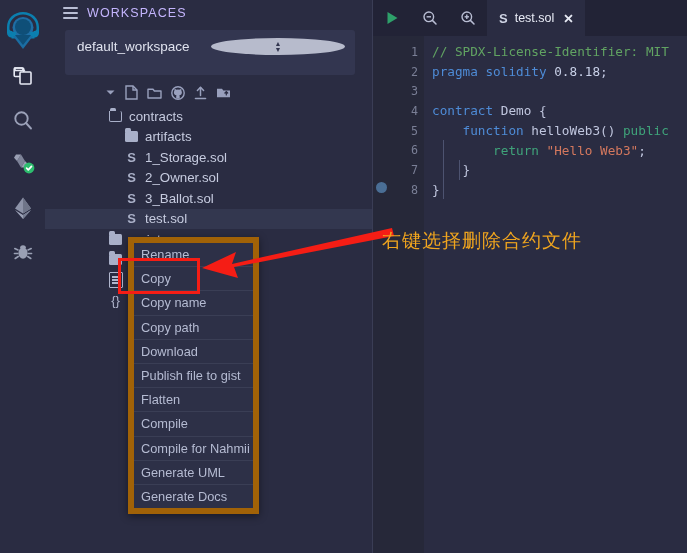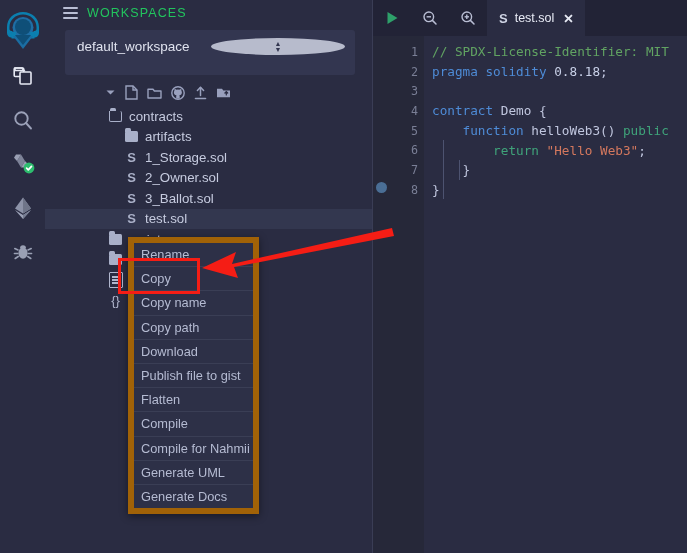--- a/index.html
+++ b/index.html
@@ -29,21 +29,21 @@
   .panel-head{
     height:36px;display:flex;align-items:center;padding:0 14px 0 16px;
   }
   .panel-title{
     color:#e3e6f0;font-size:15.5px;letter-spacing:.3px;flex:1;
   }
   .head-ico{margin-left:6px;display:flex;align-items:center;cursor:pointer;}
 
   .ws-label{
     display:flex;align-items:center;gap:9px;padding:6px 0 6px 18px;
-    color:#22c55e;font-size:12.5px;letter-spacing:1.1px;
+    color:#c4b5fd;font-size:12.5px;letter-spacing:1.1px;
   }
   .burger{display:flex;flex-direction:column;gap:2.5px;}
   .burger i{display:block;width:15px;height:2.4px;background:#b9bed4;border-radius:1px;}
 
   .ws-select{
     margin:4px 17px 0 20px;height:33px;background:#333650;
     border-radius:3px;display:flex;align-items:center;
     padding:0 10px 12px 12px;color:#dfe2ee;font-size:13.5px;
   }
   .ws-select span{flex:1;}
@@ -403,14 +403,15 @@
       <div class="ctxi">Generate UML</div>
       <div class="ctxi">Generate Docs</div>
     </div>
 
   <div class="hl"></div>
 
   <svg class="arrow" width="200" height="70" viewBox="0 0 200 70">
     <path d="M196 6 L36 42 L40 30 L6 46 L42 56 L38 45 L198 14 Z" fill="#f51d15"></path>
   </svg>
 
+  <div class="note">右键选择删除合约文件</div>
 
 </div>
 
 </body></html>

